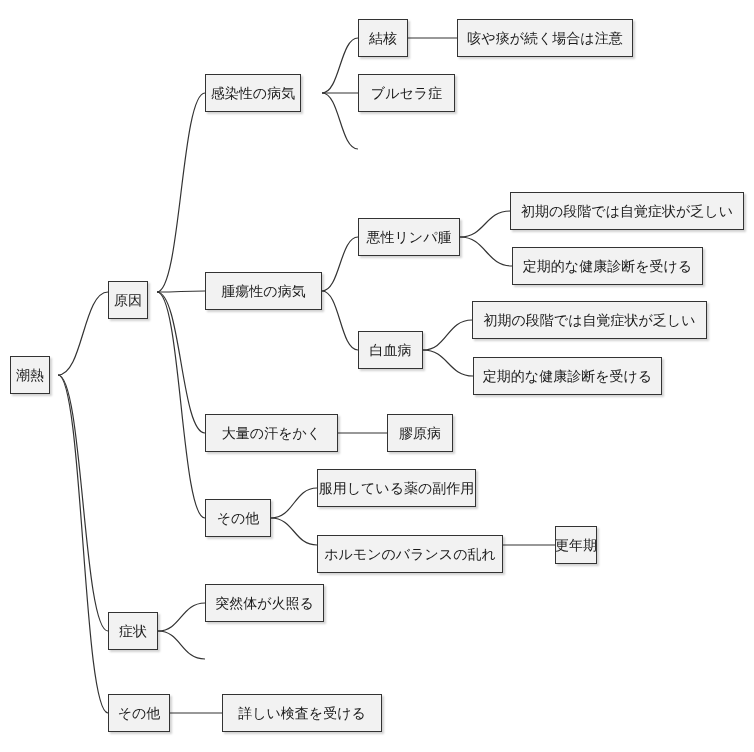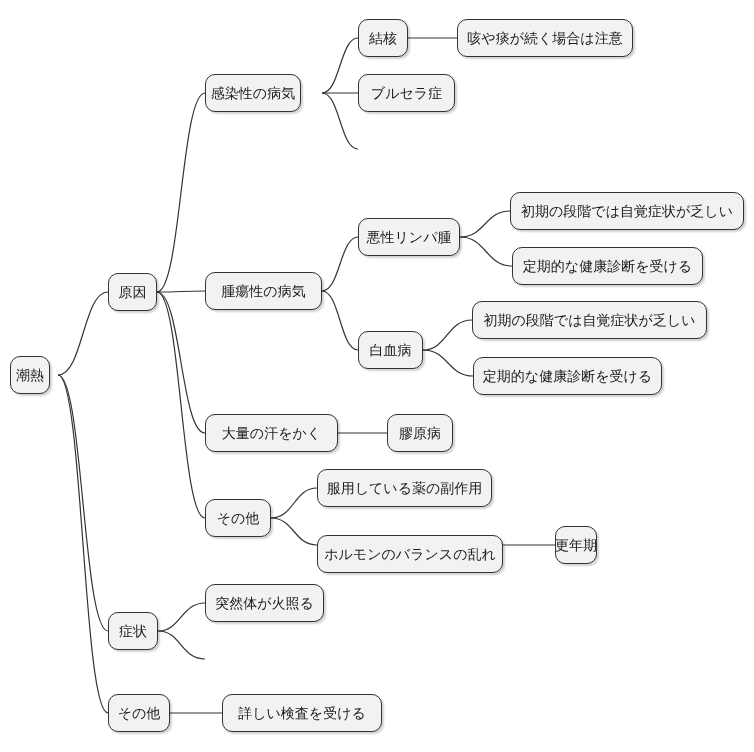--- a/index.html
+++ b/index.html
@@ -26,21 +26,21 @@
     fill: none;
     stroke: #333333;
     stroke-width: 1.2;
   }
   .node {
     position: absolute;
     box-sizing: border-box;
     height: 38px;
     background: #f2f2f2;
     border: 1.7px solid #333333;
-    border-radius: 10px;
+    border-radius: 0;
     box-shadow: 2px 2px 2px rgba(0,0,0,0.18);
     display: flex;
     align-items: center;
     justify-content: center;
     font-size: 14px;
     color: #1a1a1a;
     white-space: nowrap;
     overflow: hidden;
     line-height: 1;
   }
@@ -72,21 +72,21 @@
     <path class="edge" d="M271,518 C294,518 294,488 317,488"></path>
     <path class="edge" d="M271,518 C294,518 294,545 317,545"></path>
     <path class="edge" d="M503,545 L555,545"></path>
     <path class="edge" d="M158,631 C181,631 181,603 205,603"></path>
     <path class="edge" d="M158,631 C181,631 181,659 205,659"></path>
     <path class="edge" d="M170,713 L222,713"></path>
   </svg>
 
   <div class="node" style="left:10px; top:356px; width:40px;">潮熱</div>
 
-  <div class="node" style="left:108px; top:273px; width:49px;text-align:center;">原因</div>
+  <div class="node" style="left:108px; top:281px; width:40px;text-align:center;">原因</div>
 
   <div class="node" style="left:205px; top:74px; width:96px;">感染性の病気</div>
 
   <div class="node" style="left:358px; top:19px; width:50px;">結核</div>
 
   <div class="node" style="left:457px; top:19px; width:176px;">咳や痰が続く場合は注意</div>
 
   <div class="node" style="left:358px; top:74px; width:97px;">ブルセラ症</div>
 
 
@@ -103,21 +103,21 @@
   <div class="node" style="left:472px; top:301px; width:235px;">初期の段階では自覚症状が乏しい</div>
 
   <div class="node" style="left:473px; top:357px; width:189px;">定期的な健康診断を受ける</div>
 
   <div class="node" style="left:205px; top:414px; width:133px;">大量の汗をかく</div>
 
   <div class="node" style="left:387px; top:414px; width:66px;">膠原病</div>
 
   <div class="node" style="left:205px; top:499px; width:66px;">その他</div>
 
-  <div class="node" style="left:317px; top:469px; width:175px;">服用している薬の副作用</div>
+  <div class="node" style="left:317px; top:469px; width:159px;">服用している薬の副作用</div>
 
   <div class="node" style="left:317px; top:526px; width:186px;margin-top:9px;">ホルモンのバランスの乱れ</div>
 
   <div class="node" style="left:555px; top:526px; width:42px;">更年期</div>
 
   <div class="node" style="left:108px; top:612px; width:50px;">症状</div>
 
   <div class="node" style="left:205px; top:584px; width:119px;">突然体が火照る</div>
 
 

